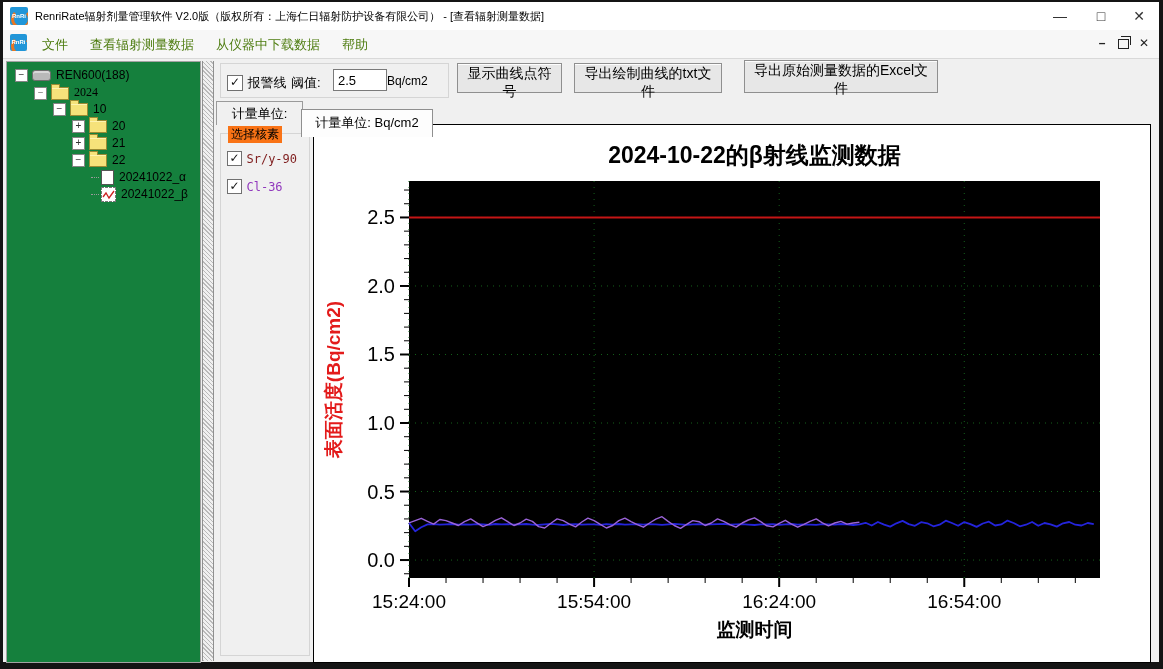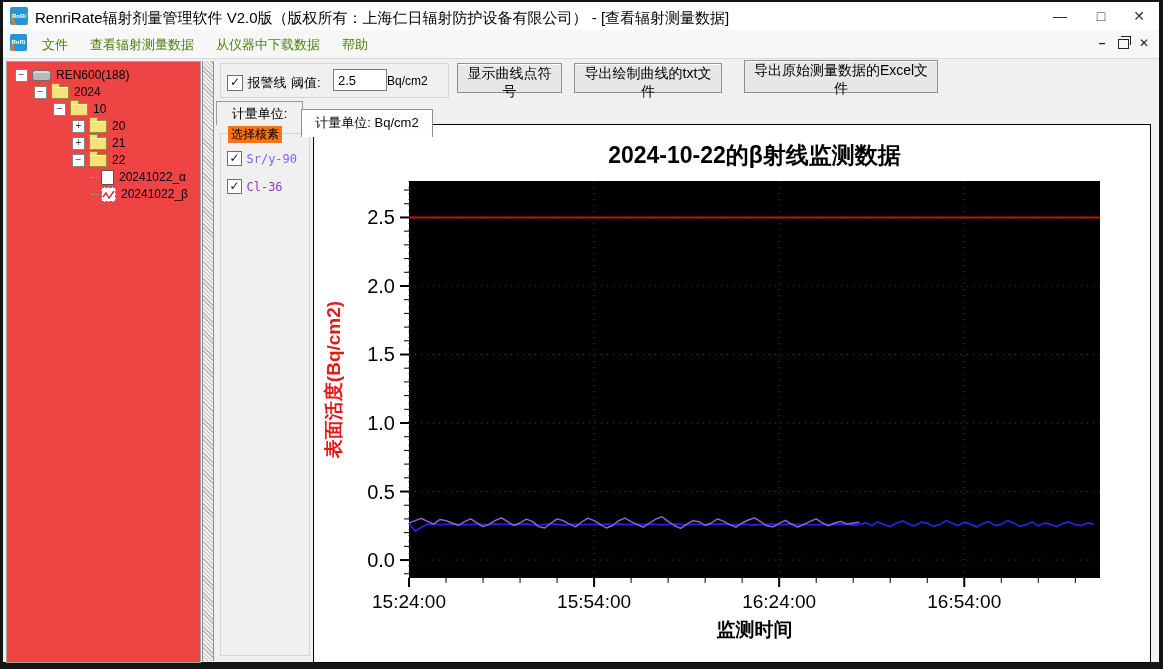--- a/index.html
+++ b/index.html
@@ -7,29 +7,29 @@
        font-family:"Liberation Sans","DejaVu Sans",sans-serif;}
   .abs{position:absolute;}
   
   .app{left:3px;top:2px;width:1156px;height:660px;background:#f0f0f0;}
   .titlebar{left:0;top:0;width:100%;height:28px;background:#ffffff;}
   .app-icon{width:18px;height:18px;background:#2196d8;border-radius:2px;color:#fff;
             font-size:6px;font-weight:bold;text-align:center;line-height:18px;position:relative;overflow:hidden;}
   .app-icon::after{content:"";position:absolute;left:1px;top:2px;width:14px;height:14px;
             border:3px solid #e87722;border-radius:50%;border-top-color:transparent;}
   .app-icon span{position:relative;z-index:2;}
-  .title-text{left:32px;top:7px;font-size:15px;color:#000;white-space:nowrap;}
+  .title-text{left:32px;top:7px;font-size:11px;color:#000;white-space:nowrap;}
   .win-btn{top:0;width:34px;height:28px;text-align:center;line-height:28px;font-size:14px;color:#333;}
   .menubar{left:0;top:28px;width:100%;height:28px;background:#f7f7f7;border-bottom:1px solid #d9d9d9;}
   .menu-item{display:inline-block;padding:6px 11px;font-size:13px;color:#4d7c0f;}
   .mdi-btn{top:4px;width:18px;height:18px;text-align:center;line-height:18px;font-size:12px;font-weight:bold;color:#222;}
   .restore-glyph{position:relative;width:9px;height:8px;border:1px solid #222;margin:5px auto 0;background:#f7f7f7;}
   .restore-glyph::before{content:"";position:absolute;left:2px;top:-4px;width:9px;height:8px;border:1px solid #222;border-bottom:none;border-left:none;}
   
-  .tree-panel{left:3px;top:59px;width:193px;height:600px;background:#ef4444;border:1px solid #a3a3a3;overflow:hidden;}
+  .tree-panel{left:3px;top:59px;width:193px;height:600px;background:#15803d;border:1px solid #a3a3a3;overflow:hidden;}
   .tree-row{position:relative;height:17px;line-height:17px;font-size:12px;color:#000;white-space:nowrap;}
   .expander{display:inline-block;width:11px;height:11px;border:1px solid #848484;background:#fff;
             font-size:10px;line-height:9px;text-align:center;vertical-align:middle;margin-right:4px;color:#333;}
   .connector{display:inline-block;width:8px;border-top:1px dotted #9a9a9a;vertical-align:middle;margin-right:2px;}
   .icon-device{display:inline-block;width:17px;height:9px;background:#b9b9b9;border:1px solid #6d6d6d;border-radius:3px;
             vertical-align:middle;margin-right:5px;box-shadow:inset 0 2px 0 #d8d8d8;}
   .icon-folder{display:inline-block;width:16px;height:11px;background:#f6e27a;border:1px solid #9b8b33;
             vertical-align:middle;margin-right:5px;position:relative;box-shadow:inset 0 1px 0 #fdf3b0;}
   .icon-folder::before{content:"";position:absolute;left:-1px;top:-4px;width:7px;height:3px;
             background:#f6e27a;border:1px solid #9b8b33;border-bottom:none;}
@@ -89,21 +89,21 @@
     <div class="abs mdi-btn" style="right:48px;">–</div>
     <div class="abs mdi-btn" style="right:27px;">
         <div class="restore-glyph"></div>
       </div>
     <div class="abs mdi-btn" style="right:6px;">✕</div>
   </div>
 
   <div class="abs tree-panel">
     <div style="padding:5px 0 0 4px;" id="tree-root">
         <div class="tree-row" style="padding-left: 4px;"><span class="expander">−</span><span class="icon-device"></span><span>REN600(188)</span></div>
-        <div class="tree-row" style="padding-left: 23px;"><span class="expander">−</span><span class="icon-folder"></span><span>2024</span></div>
+        <div class="tree-row" style="padding-left: 23px; font-family: Liberation Serif, serif;"><span class="expander">−</span><span class="icon-folder"></span><span>2024</span></div>
         <div class="tree-row" style="padding-left: 42px;"><span class="expander">−</span><span class="icon-folder"></span><span>10</span></div>
         <div class="tree-row" style="padding-left: 61px;"><span class="expander">+</span><span class="icon-folder"></span><span>20</span></div>
         <div class="tree-row" style="padding-left: 61px;"><span class="expander">+</span><span class="icon-folder"></span><span>21</span></div>
         <div class="tree-row" style="padding-left: 61px;"><span class="expander">−</span><span class="icon-folder"></span><span>22</span></div>
         <div class="tree-row" style="padding-left: 80px;"><span class="connector"></span><span class="icon-doc"></span><span>20241022_α</span></div>
         <div class="tree-row" style="padding-left: 80px;"><span class="connector"></span><span class="icon-chartfile"><svg width="13" height="13">
               <polyline points="1,9 4,5 7,10 12,3" stroke="#c22" stroke-width="1.3" fill="none"></polyline>
             </svg></span><span>20241022_β</span></div>
       </div>
   </div>
@@ -124,21 +124,21 @@
   <button class="abs push-btn" style="left:571px;top:61px;width:148px;height:30px;">导出绘制曲线的txt文件</button>
   <button class="abs push-btn" style="left:741px;top:58px;width:194px;height:33px;">导出原始测量数据的Excel文件</button>
 
   <div class="abs tab tab-inactive">计量单位: CPS</div>
   <div class="abs tab tab-active">计量单位: Bq/cm2</div>
 
   <div class="abs group-box nuclide-group">
     <span class="nuclide-title">选择核素</span>
     <span class="nuclide-row" style="top:16px;">
       <span class="cbx" style="width:13px;height:13px;line-height:12px;">✓</span>
-      <span class="lbl" id="nuclide-label-0" style="color: #8b5cf6;">Sr/y-90</span>
+      <span class="lbl" id="nuclide-label-0" style="color: #7f1d1d;">Sr/y-90</span>
     </span>
     <span class="nuclide-row" style="top:44px;">
       <span class="cbx" style="width:13px;height:13px;line-height:12px;">✓</span>
       <span class="lbl" id="nuclide-label-1" style="color: rgb(145, 56, 189);">Cl-36</span>
     </span>
   </div>
 
   <div class="abs chart-panel">
     <svg width="836" height="537" viewBox="0 0 836 537" id="chart-svg">
         <rect x="95" y="56" width="691" height="397" fill="#000000"></rect>

